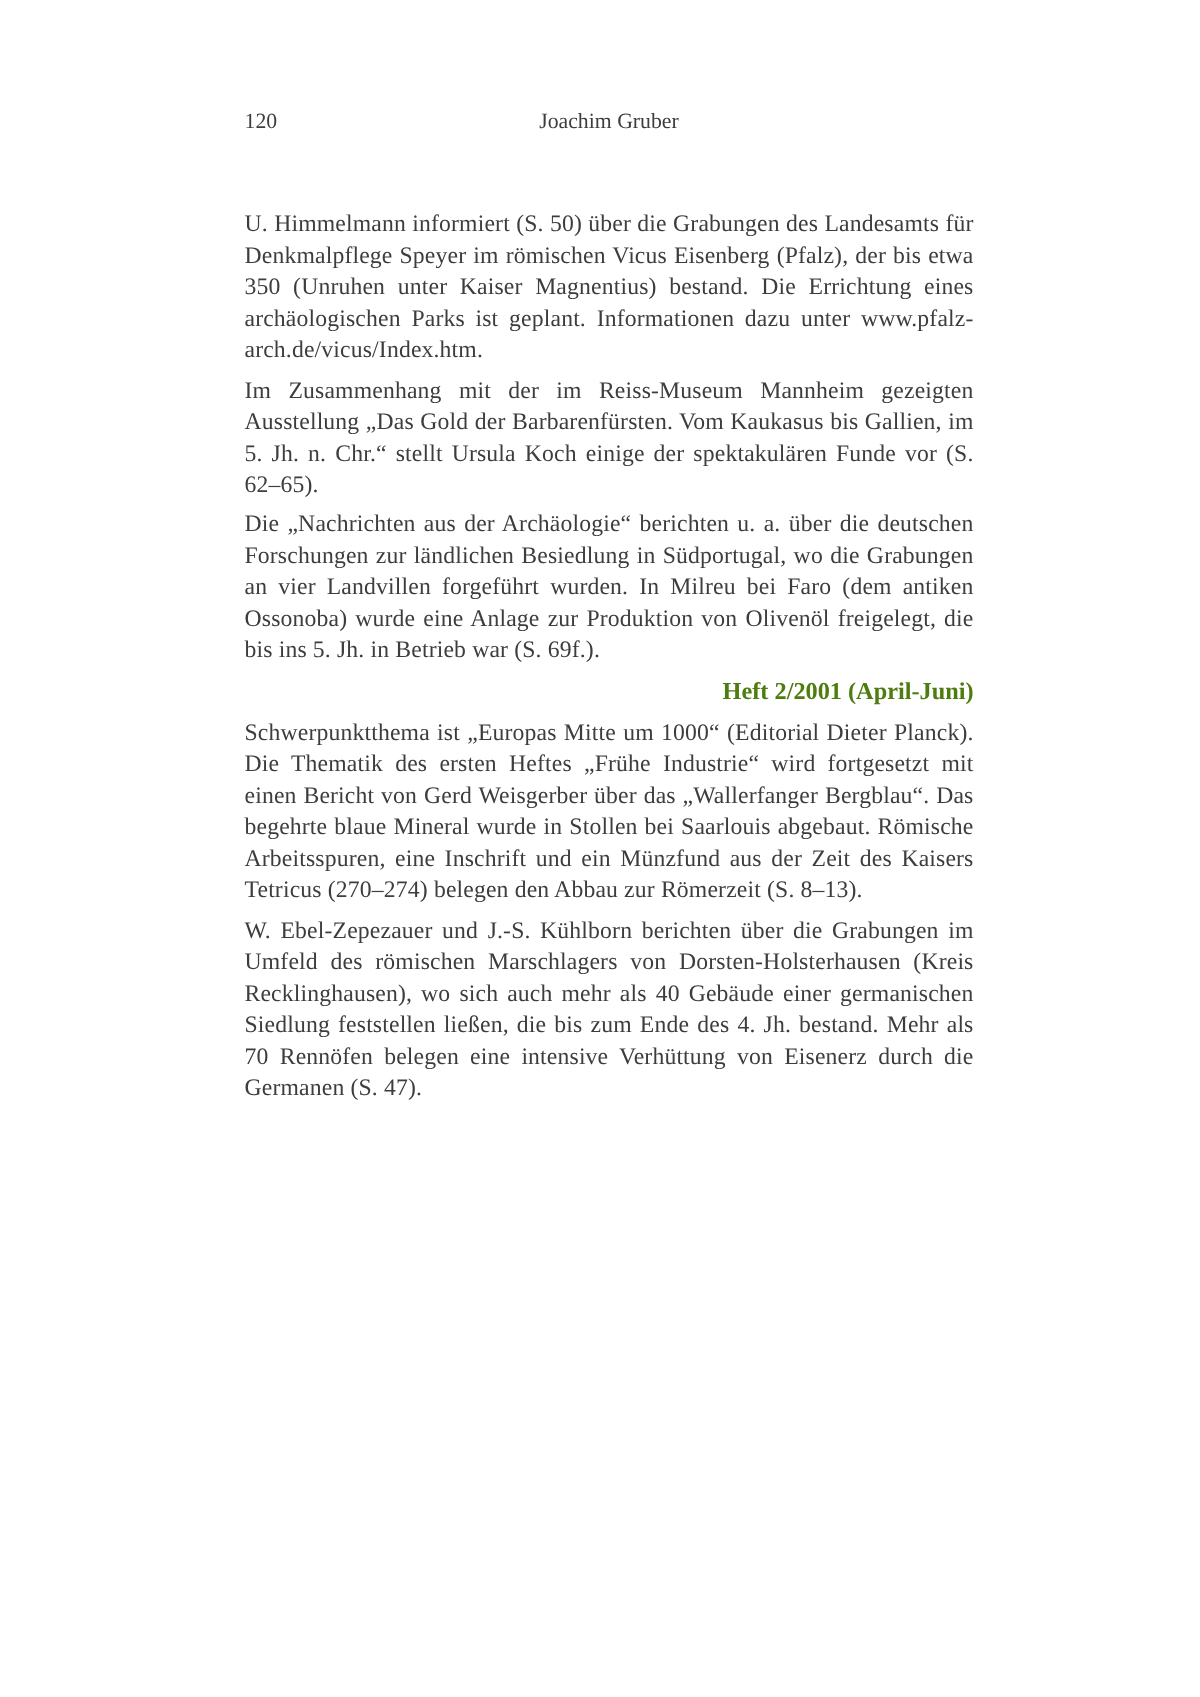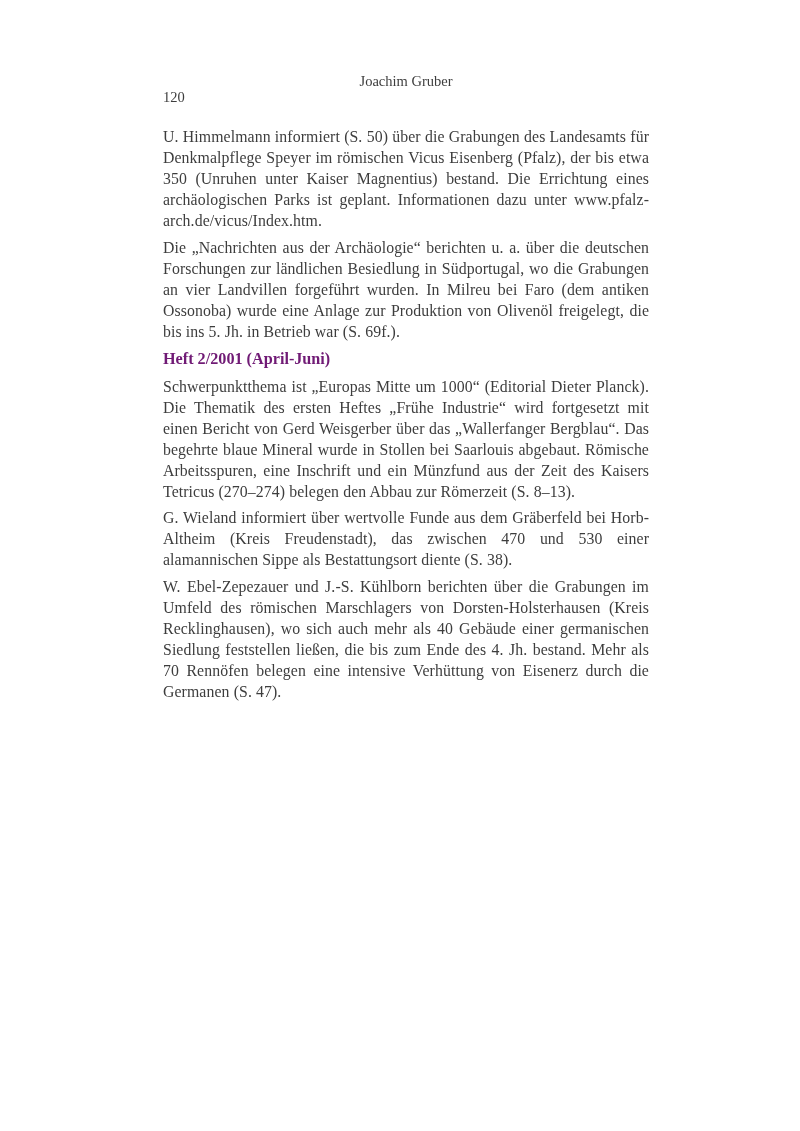--- a/index.html
+++ b/index.html
@@ -25,60 +25,60 @@
     top: 71px;
     left: 163px;
     width: 486px;
     height: 20px;
     font-size: 14.5px;
     line-height: 20px;
   }
   .page-number {
     position: absolute;
     left: 0;
-    top: 16px;
+    top: 0;
   }
   .running-header-title {
     display: block;
     text-align: center;
   }
   .content {
     position: absolute;
-    top: 126px;
+    top: 139px;
     left: 163px;
     width: 486px;
   }
   .content p {
     margin: 0 0 5.5px 0;
     font-size: 15.8px;
     line-height: 21px;
     text-align: justify;
     letter-spacing: 0.1px;
   }
   .content h2 {
     margin: 7px 0 6px 0;
     font-size: 16.2px;
     line-height: 21px;
     font-weight: bold;
-    color: #701a75;
-    text-align: left;
+    color: #4d7c0f;
+    text-align: right;
   }
 </style>
 </head>
 <body>
 
 <div class="page">
 
   <div class="running-head">
     <span class="page-number">120</span>
     <span class="running-header-title">Joachim Gruber</span>
   </div>
 
   <div class="content">
     <p>U. Himmelmann informiert (S. 50) über die Grabungen des Landesamts für Denkmalpflege Speyer im römischen Vicus Eisenberg (Pfalz), der bis etwa 350 (Unruhen unter Kaiser Magnentius) bestand. Die Errichtung eines archäologischen Parks ist geplant. Informationen dazu unter www.pfalz-arch.de/vicus/Index.htm.</p>
+    <p>Im Zusammenhang mit der im Reiss-Museum Mannheim gezeigten Ausstellung „Das Gold der Barbarenfürsten. Vom Kaukasus bis Gallien, im 5. Jh. n. Chr.“ stellt Ursula Koch einige der spektakulären Funde vor (S. 62–65).</p>
     <p>Die „Nachrichten aus der Archäologie“ berichten u. a. über die deutschen Forschungen zur ländlichen Besiedlung in Südportugal, wo die Grabungen an vier Landvillen forgeführt wurden. In Milreu bei Faro (dem antiken Ossonoba) wurde eine Anlage zur Produktion von Olivenöl freigelegt, die bis ins 5. Jh. in Betrieb war (S. 69f.).</p>
     <h2>Heft 2/2001 (April-Juni)</h2>
     <p>Schwerpunktthema ist „Europas Mitte um 1000“ (Editorial Dieter Planck). Die Thematik des ersten Heftes „Frühe Industrie“ wird fortgesetzt mit einen Bericht von Gerd Weisgerber über das „Wallerfanger Bergblau“. Das begehrte blaue Mineral wurde in Stollen bei Saarlouis abgebaut. Römische Arbeitsspuren, eine Inschrift und ein Münzfund aus der Zeit des Kaisers Tetricus (270–274) belegen den Abbau zur Römerzeit (S. 8–13).</p>
-    <p>G. Wieland informiert über wertvolle Funde aus dem Gräberfeld bei Horb-Altheim (Kreis Freudenstadt), das zwischen 470 und 530 einer alamannischen Sippe als Bestattungsort diente (S. 38).</p>
     <p>W. Ebel-Zepezauer und J.-S. Kühlborn berichten über die Grabungen im Umfeld des römischen Marschlagers von Dorsten-Holsterhausen (Kreis Recklinghausen), wo sich auch mehr als 40 Gebäude einer germanischen Siedlung feststellen ließen, die bis zum Ende des 4. Jh. bestand. Mehr als 70 Rennöfen belegen eine intensive Verhüttung von Eisenerz durch die Germanen (S. 47).</p>
   </div>
 
 </div>
 
 </body></html>

